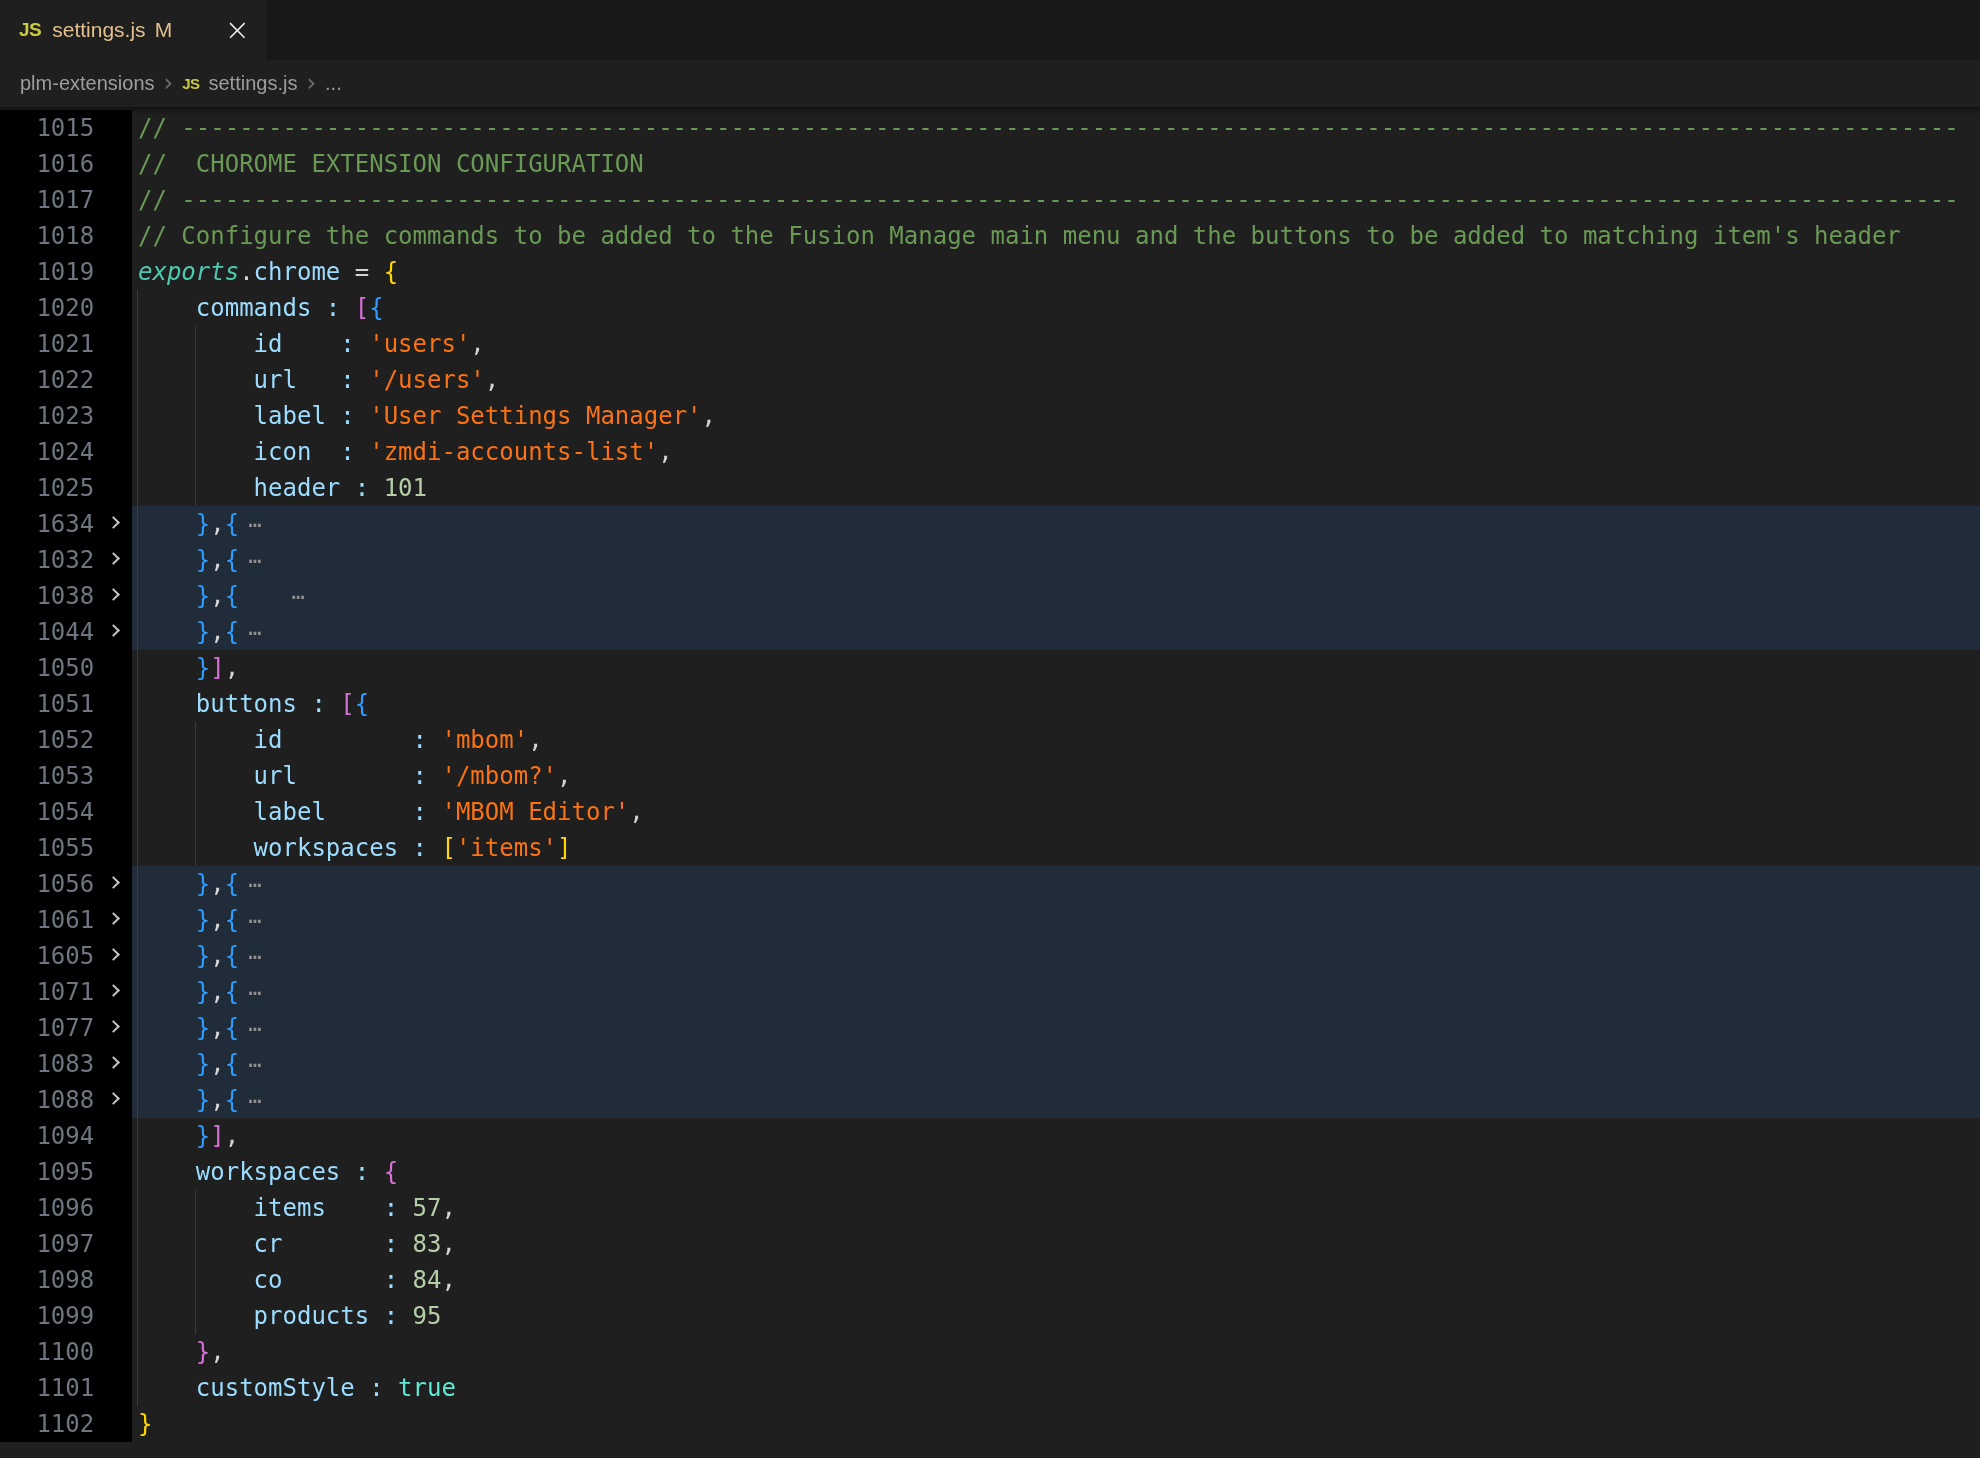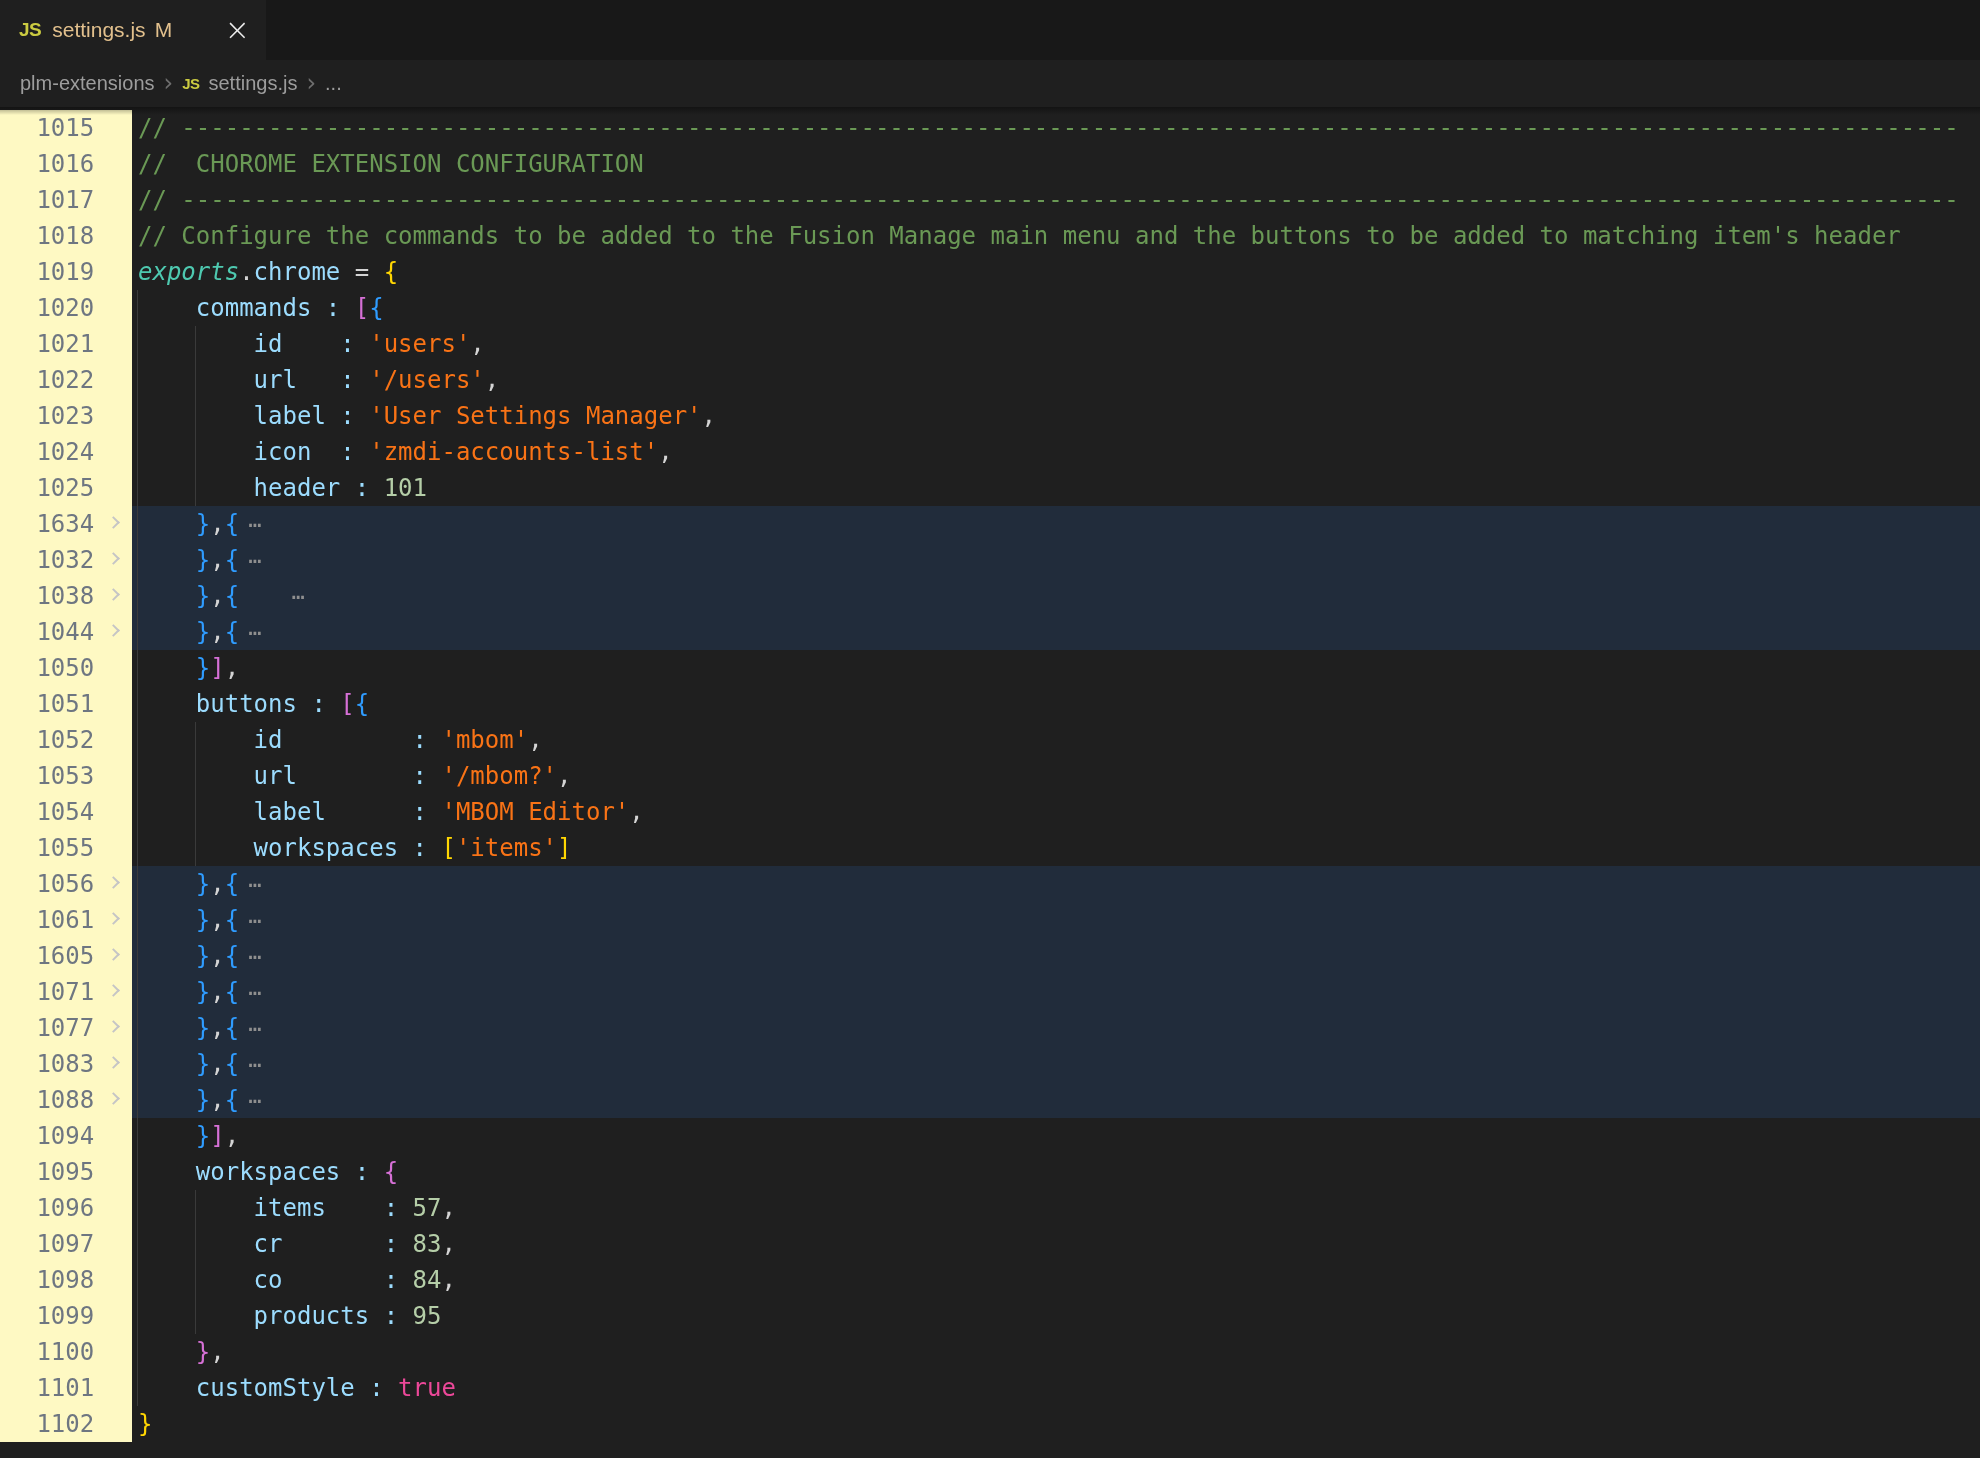--- a/index.html
+++ b/index.html
@@ -62,21 +62,21 @@
     position: absolute; top: 0; left: 0; right: 0; height: 8px;
     background: linear-gradient(rgba(0,0,0,0.38), rgba(0,0,0,0));
     pointer-events: none; z-index: 6;
   }
   .rows { padding-top: 3px; }
   .line {
     display: flex; height: 36px; line-height: 36px;
     font-family: "DejaVu Sans Mono", monospace;
     font-size: 24px; white-space: pre;
   }
-  .gutter { width: 132px; flex: none; display: flex; background: #fef9c3; padding-left: 28px; }
+  .gutter { width: 132px; flex: none; display: flex; background: #000000; padding-left: 28px; }
   .ln {
     width: 84px; text-align: right;
     color: #6e7681;
   }
   .foldzone { width: 48px; position: relative; }
   .chev {
     position: absolute; left: 15px; top: 12px;
     width: 9px; height: 9px;
     border-top: 2px solid #c5c5c5; border-right: 2px solid #c5c5c5;
     transform: rotate(45deg);
@@ -90,21 +90,21 @@
   }
   .codearea span.tok { position: relative; z-index: 1; }
 
   
   .cm { color: #6A9955; }
   .te { color: #4EC9B0; font-style: italic; }
   .pr { color: #9CDCFE; }
   .op { color: #D4D4D4; }
   .st { color: #f97316; }
   .nu { color: #B5CEA8; }
-  .kw { color: #ec4899; }
+  .kw { color: #5eead4; }
   .b1 { color: #FFD602; }
   .b2 { color: #D670D6; }
   .b3 { color: #2F9CFF; }
   .el { color: #8f8f8f; margin-left: 9px; font-size: 22px; cursor: pointer; }
 </style>
 </head>
 <body>
 
 <div class="tabstrip">
   <div class="tab">

